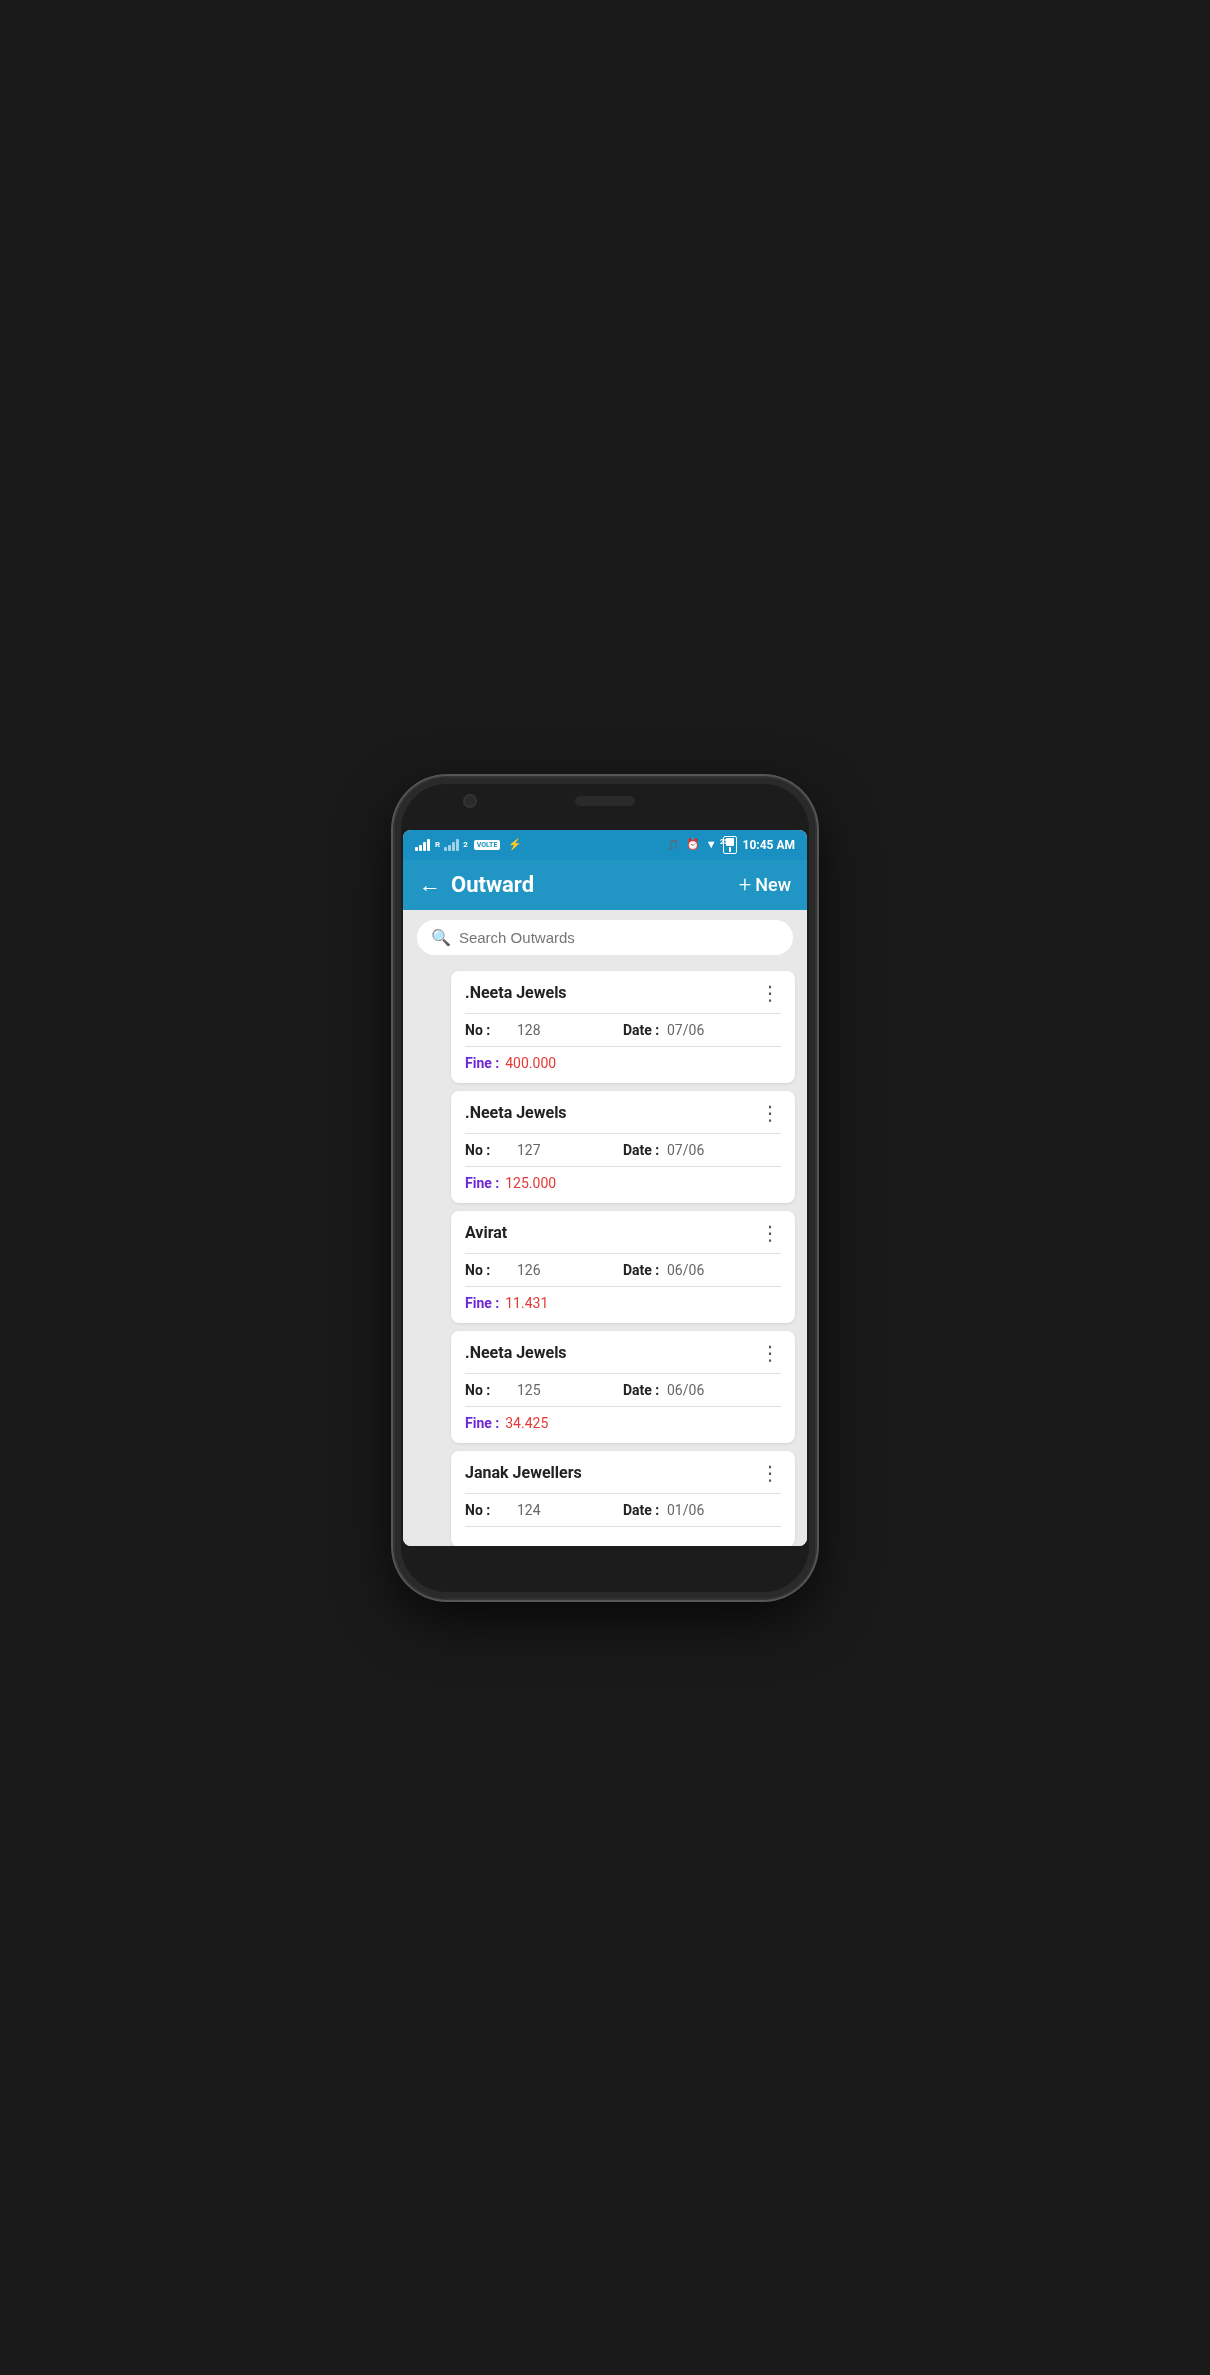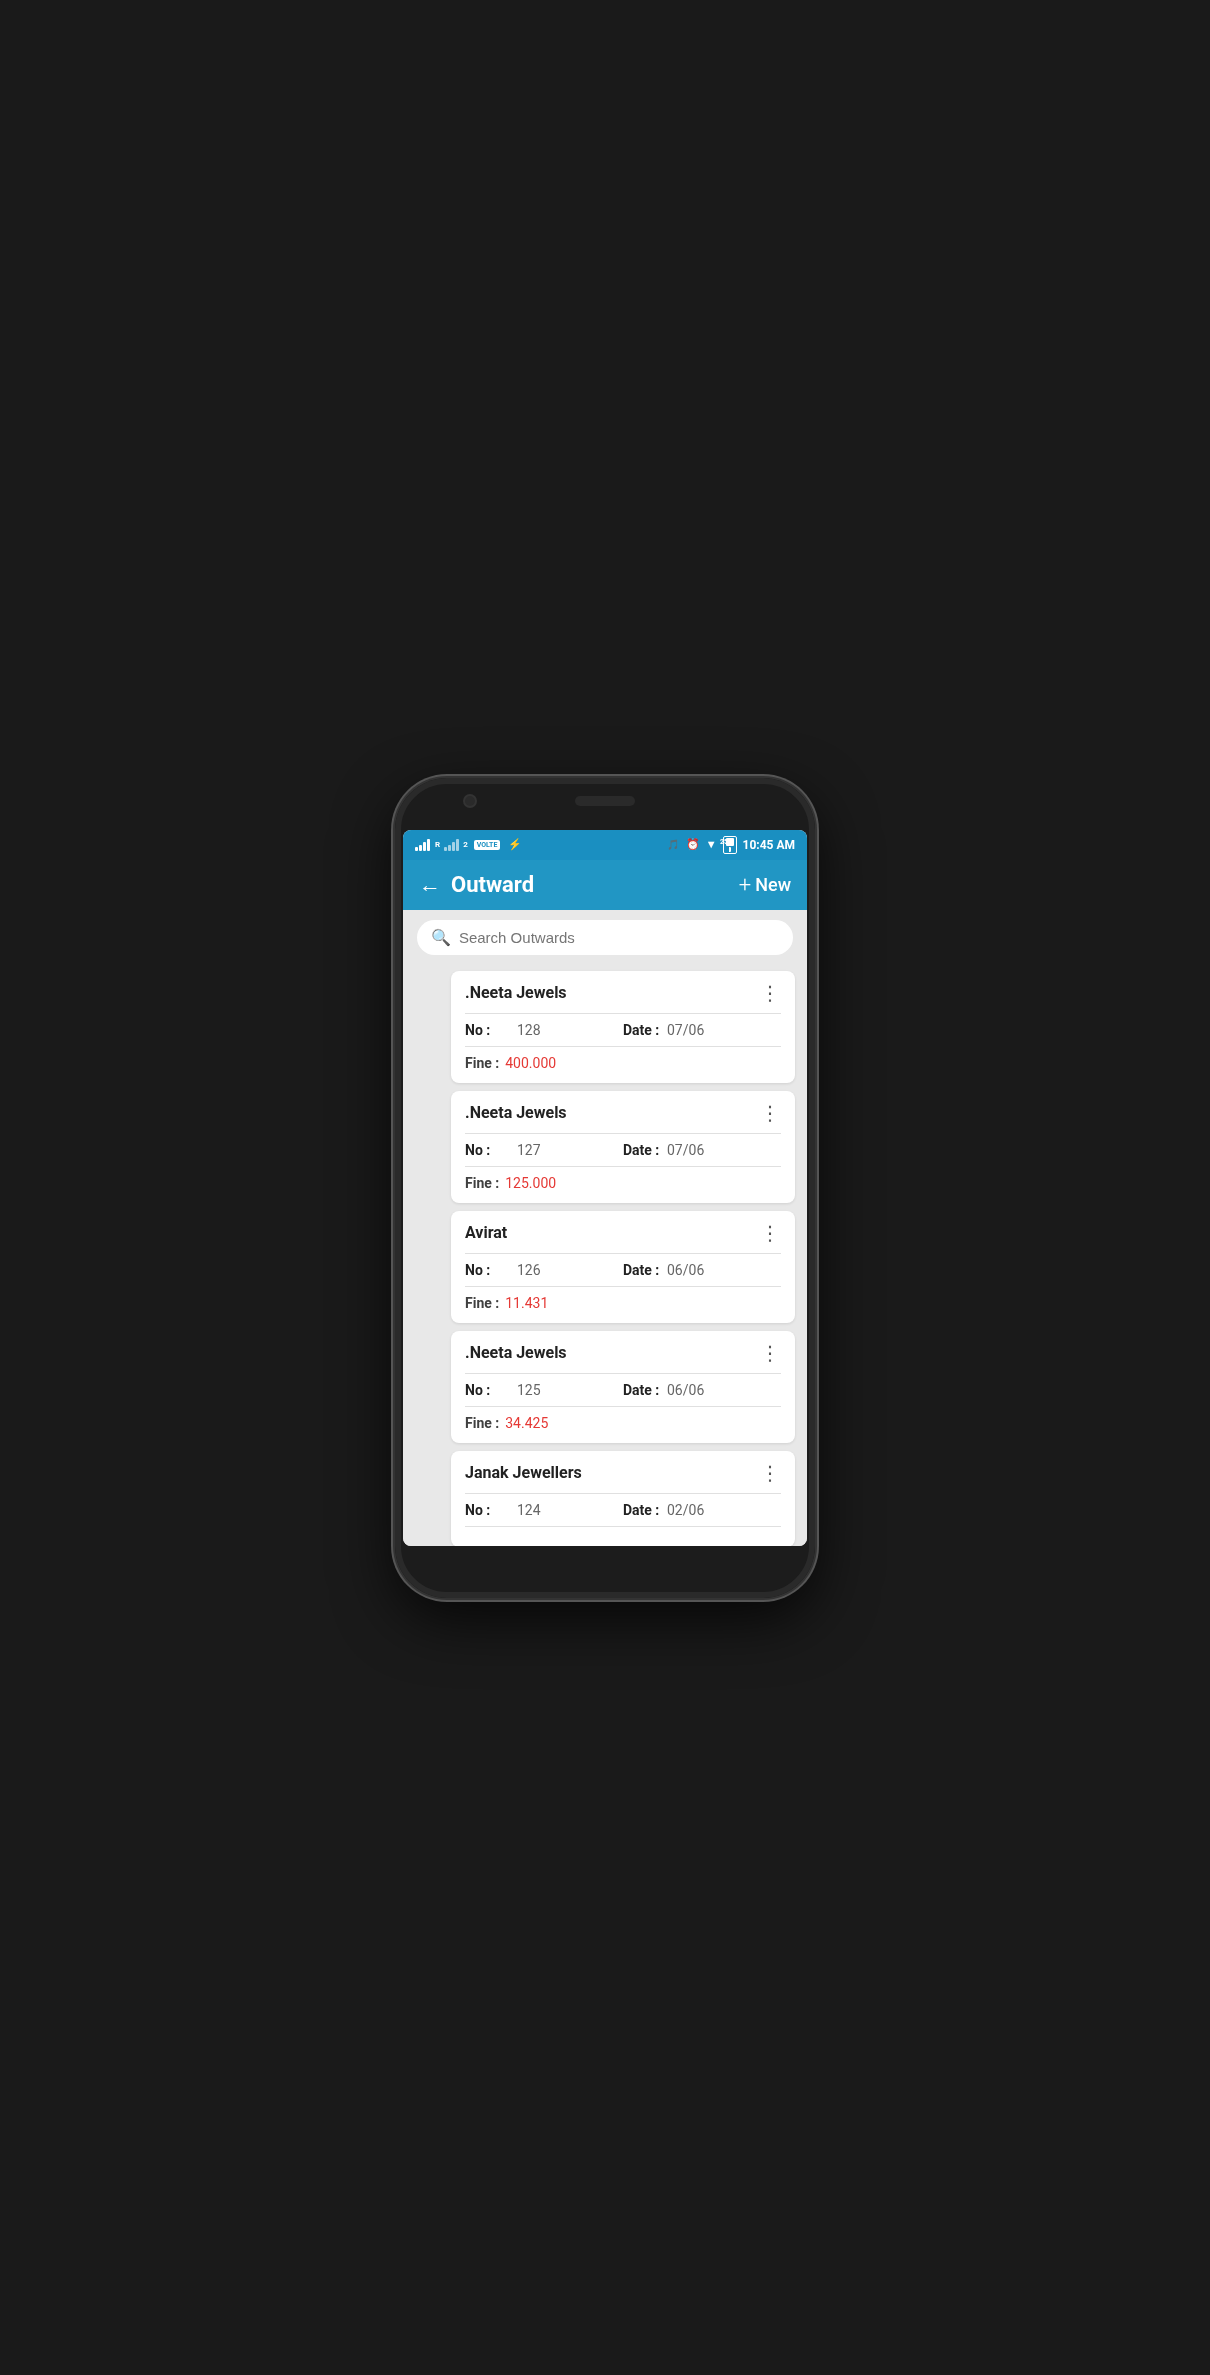--- a/index.html
+++ b/index.html
@@ -298,21 +298,21 @@
 
     .fine-row {
       display: flex;
       align-items: center;
       gap: 6px;
     }
 
     .fine-label {
       font-size: 14px;
       font-weight: bold;
-      color: #404040;
+      color: #6d28d9;
     }
 
     .fine-value {
       font-size: 14px;
       color: #e53935;
     }
 
     .card-no-date-row {
       display: flex;
       align-items: center;
@@ -488,21 +488,21 @@
       <span class="menu-dots">⋮</span>
     </div>
     <div class="card-divider"></div>
     <div class="card-no-date-row">
       <div class="half-left">
         <span class="card-label">No :</span>
         <span class="card-value">124</span>
       </div>
       <div class="half-right">
         <span class="card-label">Date :</span>
-        <span class="card-value">02/06</span>
+        <span class="card-value">01/06</span>
       </div>
     </div>
     <div class="card-divider"></div>
   </div>
       </div>
 
   </div>
 </div>
 
 </body></html>

